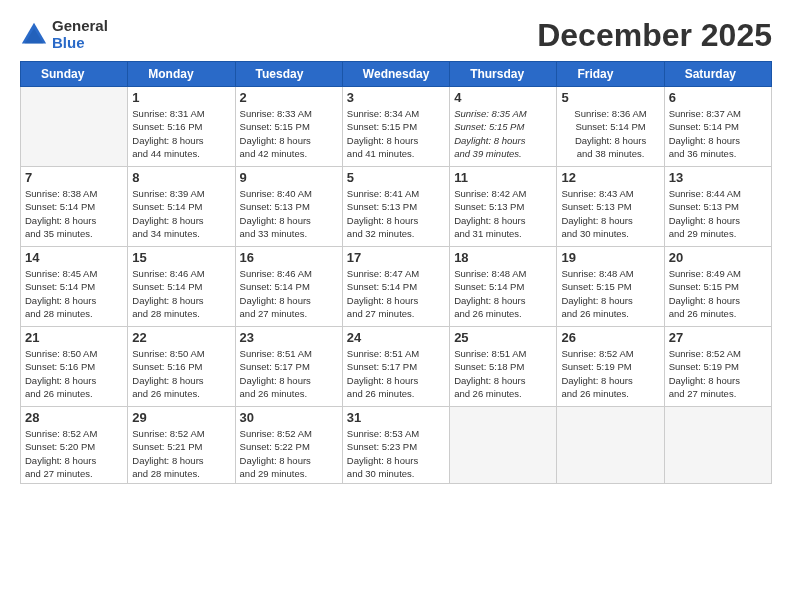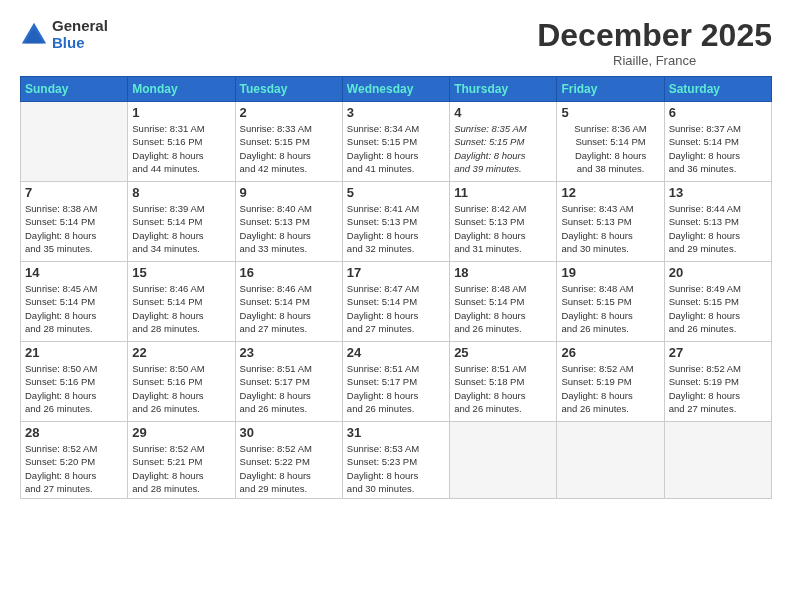--- a/index.html
+++ b/index.html
@@ -40,43 +40,43 @@
     .logo-blue {
       font-size: 15px;
       font-weight: bold;
       color: #2a6ac8;
     }
     .logo-icon {
       width: 28px;
       height: 28px;
     }
     .title-block {
-      text-align: center;
+      text-align: right;
     }
     .month-title {
       font-size: 32px;
       font-weight: bold;
       color: #333;
       line-height: 1.1;
     }
     .location {
       font-size: 13px;
       color: #555;
     }
     .calendar {
       width: 100%;
       border-collapse: collapse;
       table-layout: fixed;
     }
     .calendar th {
       background: #2a6ac8;
-      color: #5eead4;
+      color: #ffffff;
       font-size: 12px;
       font-weight: bold;
-      padding: 5px 4px;
+      padding: 5px 20px;
       text-align: left;
       border: 1px solid #1a55a8;
     }
     .calendar td {
       border: 1px solid #ccc;
       vertical-align: top;
       padding: 3px 4px;
       height: 80px;
       width: 14.28%;
       background: #fff;
@@ -113,21 +113,20 @@
         <polygon points="15,2 28,24 2,24" fill="#2a6ac8"></polygon>
         <polygon points="15,8 25,24 5,24" fill="#1a55a8" opacity="0.4"></polygon>
       </svg>
       <div class="logo-text">
         <span class="logo-general">General</span>
         <span class="logo-blue">Blue</span>
       </div>
     </div>
     <div class="title-block">
       <div class="month-title">December 2025</div>
-      <div class="location">Riaille, France</div>
     </div>
   </div>
 
   <table class="calendar">
     <thead>
       <tr>
         <th>Sunday</th>
         <th>Monday</th>
         <th>Tuesday</th>
         <th>Wednesday</th>

